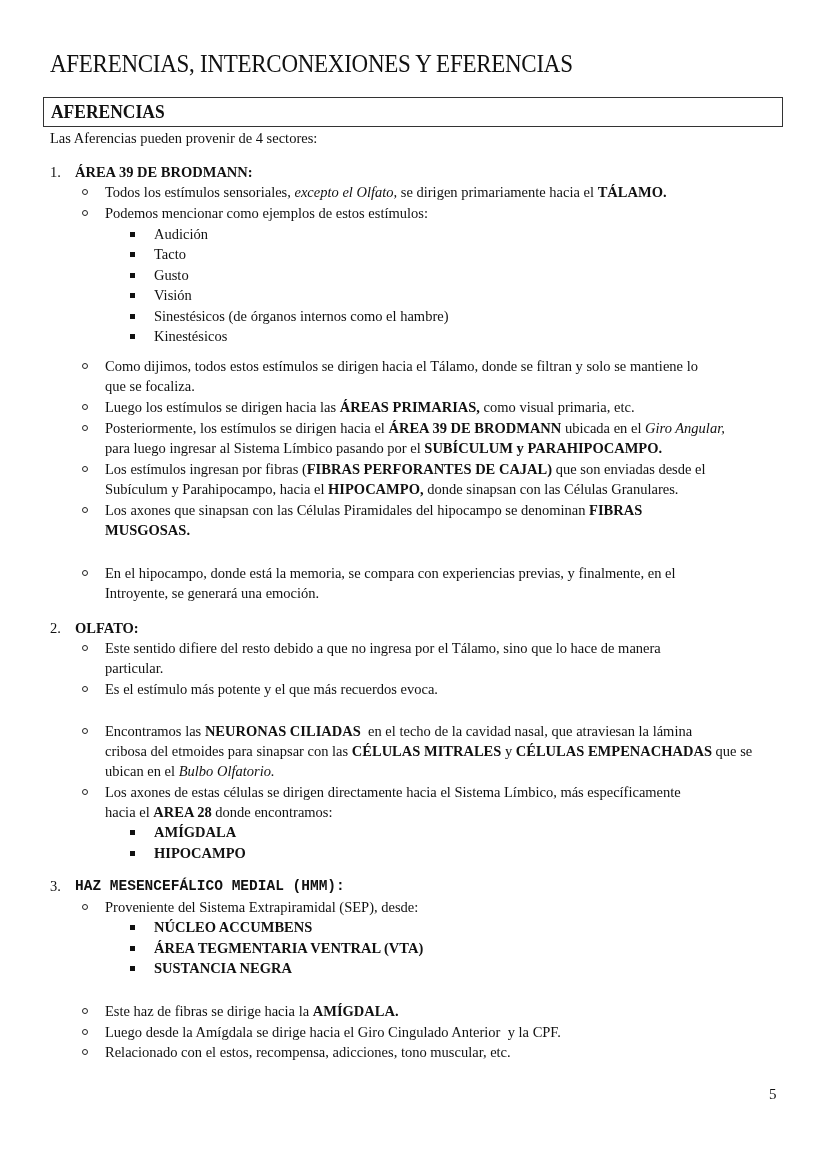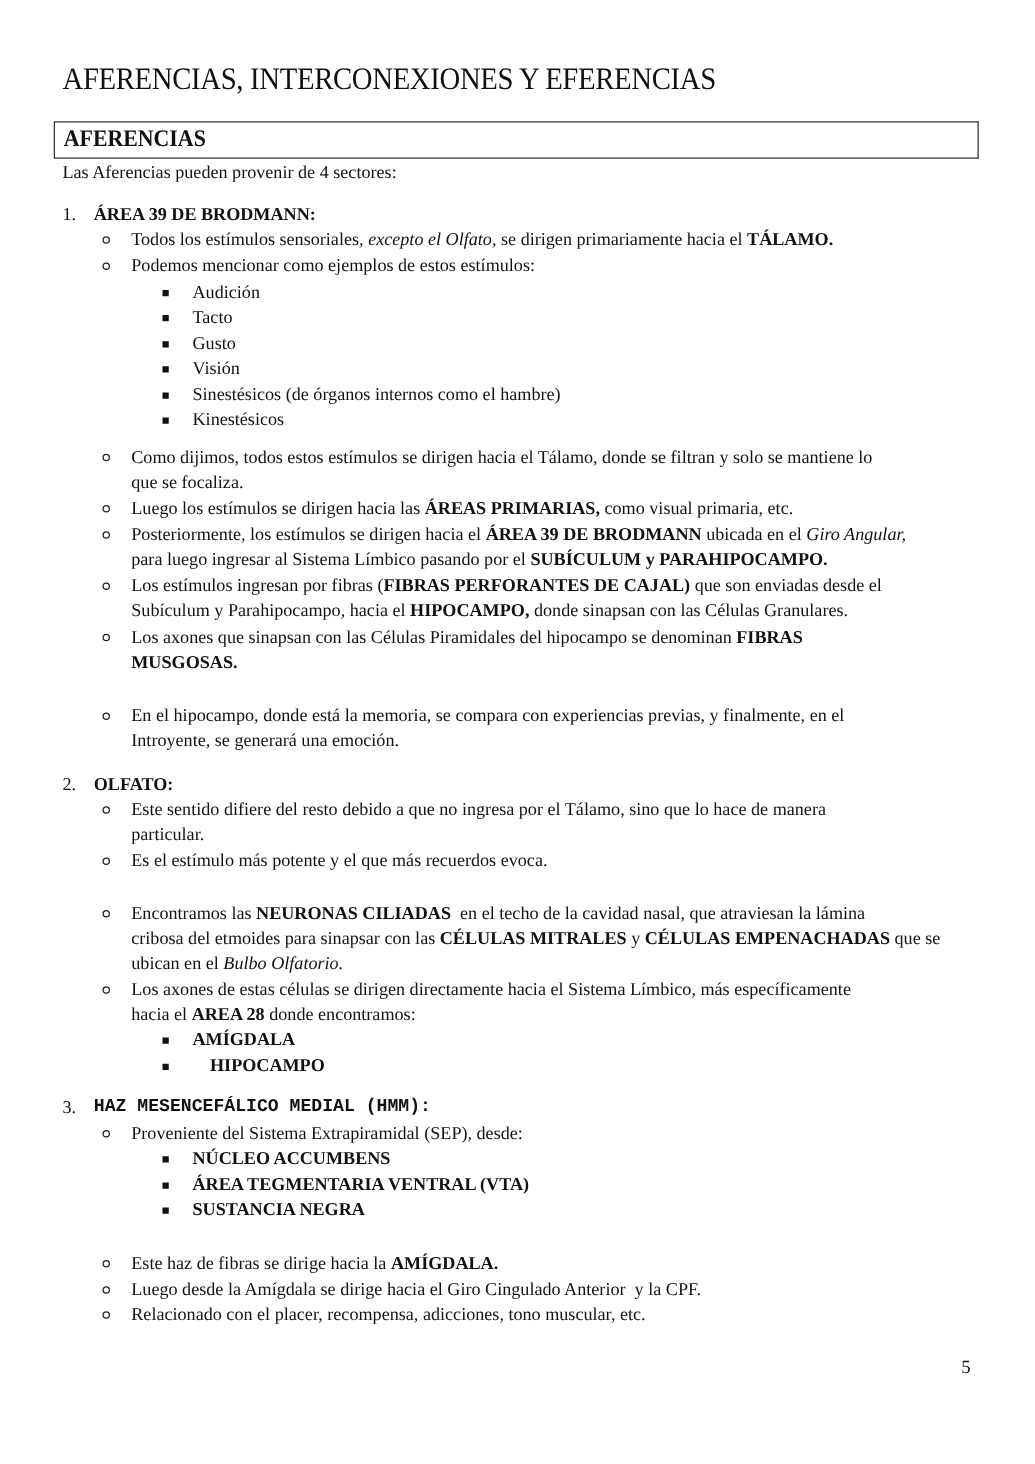--- a/index.html
+++ b/index.html
@@ -133,21 +133,21 @@
   </div>
 
   <span class="circ" style="left:82px;top:789px;"></span>
   <div class="line" style="left:105px;top:782px;">Los axones de estas células se dirigen directamente hacia el Sistema Límbico, más específicamente</div>
   <div class="line" style="left:105px;top:802px;">
     <span>hacia el </span><b>AREA 28</b><span> donde encontramos:</span>
   </div>
   <span class="sq" style="left:130px;top:830px;"></span>
   <b class="line" style="left:154px;top:822px;">AMÍGDALA</b>
   <span class="sq" style="left:130px;top:851px;"></span>
-  <b class="line" style="left:168px;top:843px;">HIPOCAMPO</b>
+  <b class="line" style="left:154px;top:843px;">HIPOCAMPO</b>
 
   <span class="num" style="left:50px;top:878px;">3.</span>
   <b class="line" style="left:75px;top:876px;font-family:Liberation Mono, monospace;">HAZ MESENCEFÁLICO MEDIAL (HMM):</b>
 
   <span class="circ" style="left:82px;top:904px;"></span>
   <div class="line" style="left:105px;top:897px;">Proveniente del Sistema Extrapiramidal (SEP), desde:</div>
   <span class="sq" style="left:130px;top:925px;"></span>
   <b class="line" style="left:154px;top:917px;text-align:center;">NÚCLEO ACCUMBENS</b>
   <span class="sq" style="left:130px;top:946px;"></span>
   <b class="line" style="left:154px;top:938px;">ÁREA TEGMENTARIA VENTRAL (VTA)</b>
@@ -156,16 +156,16 @@
 
   <span class="circ" style="left:82px;top:1008px;"></span>
   <div class="line" style="left:105px;top:1001px;">
     <span>Este haz de fibras se dirige hacia la </span><b>AMÍGDALA.</b>
   </div>
 
   <span class="circ" style="left:82px;top:1029px;"></span>
   <div class="line" style="left:105px;top:1022px;white-space:pre;">Luego desde la Amígdala se dirige hacia el Giro Cingulado Anterior  y la CPF.</div>
 
   <span class="circ" style="left:82px;top:1049px;"></span>
-  <div class="line" style="left:105px;top:1042px;">Relacionado con el placer, recompensa, adicciones, tono muscular, etc.</div>
+  <div class="line" style="left:105px;top:1042px;">Relacionado con el estos, recompensa, adicciones, tono muscular, etc.</div>
 
   <div class="pagenum">5</div>
 </div>
 
 </body></html>

